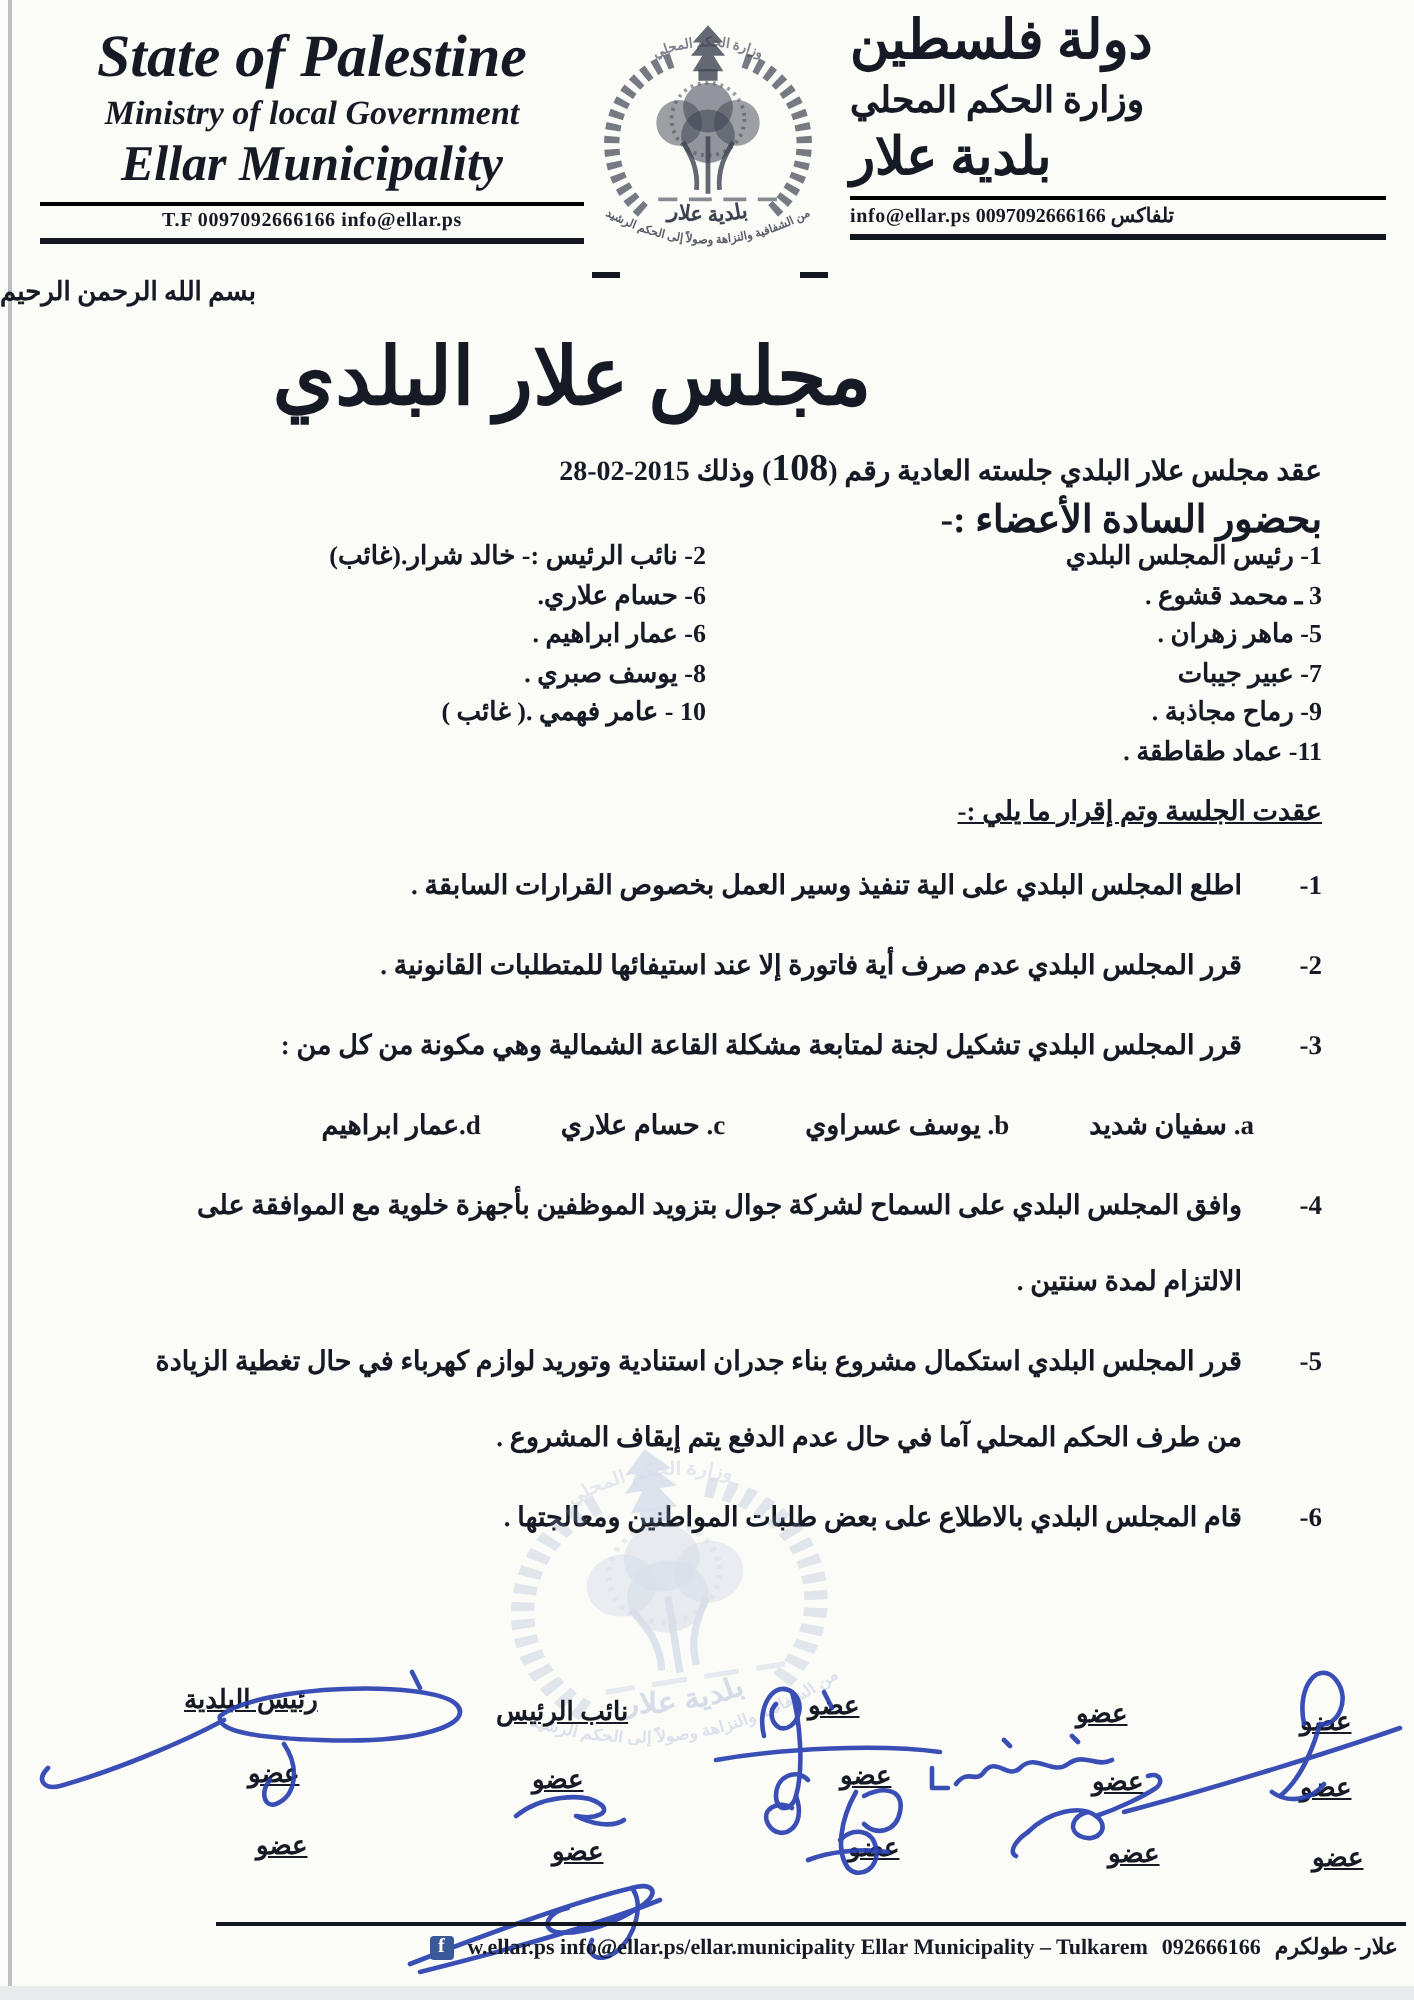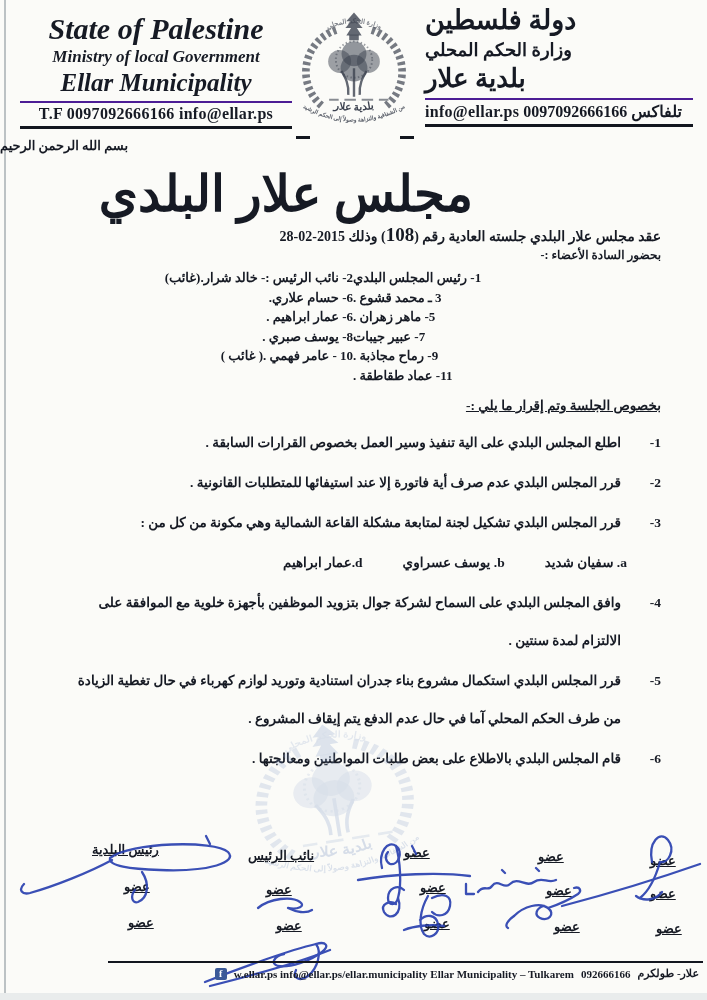--- a/index.html
+++ b/index.html
@@ -6,43 +6,43 @@
   .page{position:relative;width:707px;height:1000px;background:#fbfbf8;overflow:hidden;
         font-family:"Liberation Serif","DejaVu Serif",serif;color:#161a24;}
   .scan-edge{position:absolute;left:4px;top:0;width:2px;height:100%;background:#bcc2c4;}
   .bottom-band{position:absolute;left:0;bottom:0;width:100%;height:7px;background:#e9ecec;}
 
   
   .h-left{position:absolute;left:20px;top:12px;width:272px;text-align:center;}
   .h-left .l1{font-style:italic;font-weight:bold;font-size:30px;line-height:34px;}
   .h-left .l2{font-style:italic;font-weight:bold;font-size:17px;line-height:22px;}
   .h-left .l3{font-style:italic;font-weight:bold;font-size:25px;line-height:30px;}
-  .contact-row{border-top:2px solid #4c1d95;border-bottom:3px solid #12161f;
-        font-size:16px;font-weight:bold;padding:2px 0 3px;margin-top:3px;letter-spacing:.3px;}
+  .contact-row{border-top:2px solid #000000;border-bottom:3px solid #12161f;
+        font-size:10px;font-weight:bold;padding:2px 0 3px;margin-top:3px;letter-spacing:.3px;}
   .h-right{position:absolute;right:14px;top:4px;width:268px;text-align:left;direction:rtl;}
   .h-right .r1{font-weight:bold;font-size:27px;line-height:33px;}
   .h-right .r2{font-weight:bold;font-size:18px;line-height:26px;}
   .h-right .r3{font-weight:bold;font-size:26px;line-height:32px;}
   .emblem{position:absolute;left:285px;top:4px;width:138px;height:134px;color:#3d4350;}
   .hdr-dash{position:absolute;top:136px;height:3px;background:#12161f;}
 
   
   .bismillah{position:absolute;top:138px;left:0;width:707px;text-align:left;
              font-weight:bold;font-size:13px;direction:rtl;}
   .main-title{position:absolute;top:165px;left:0;width:572px;text-align:center;
-              font-weight:bold;font-size:50px;direction:rtl;letter-spacing:1px;}
+              font-weight:bold;font-size:40px;direction:rtl;letter-spacing:1px;}
   .session{position:absolute;top:224px;right:46px;direction:rtl;font-weight:bold;font-size:14px;}
   .session .n108{font-size:19px;}
-  .attendees{position:absolute;top:248px;right:46px;direction:rtl;font-weight:bold;font-size:12px;}
+  .attendees{position:absolute;top:248px;right:46px;direction:rtl;font-weight:bold;font-size:19px;}
 
   
   .members{position:absolute;top:268px;right:46px;width:616px;direction:rtl;
            font-weight:bold;font-size:13px;}
   .m-row{display:flex;direction:rtl;line-height:19.5px;}
-  .m-cell-r{width:308px;text-align:left;}
+  .m-cell-r{width:308px;text-align:right;}
   .m-cell-l{width:308px;text-align:right;}
 
   
   .dec-heading{position:absolute;top:397px;right:46px;direction:rtl;font-weight:bold;
                font-size:13.5px;text-decoration:underline;}
   .dec-list{position:absolute;top:424px;right:46px;width:602px;direction:rtl;
             font-weight:bold;font-size:13.5px;}
   .item{display:flex;direction:rtl;gap:16px;margin-bottom:2px;}
   .item .num{min-width:24px;line-height:38px;}
   .item .text{flex:1;line-height:38px;text-align:right;}
@@ -155,37 +155,38 @@
     <div class="m-row">
       <div class="m-cell-r">9- رماح مجاذبة .</div>
       <div class="m-cell-l">10 - عامر فهمي .( غائب )</div>
     </div>
     <div class="m-row">
       <div class="m-cell-r">11- عماد طقاطقة .</div>
       <div class="m-cell-l"></div>
     </div>
   </div>
 
-  <div class="dec-heading">بخصوص الجلسة وتم إقرار ما يلي :-</div>
+  <div class="dec-heading">عقدت الجلسة وتم إقرار ما يلي :-</div>
   <div class="dec-list">
     <div class="item">
       <span class="num">1-</span>
       <span class="text">اطلع المجلس البلدي على الية تنفيذ وسير العمل بخصوص القرارات السابقة .</span>
     </div>
     <div class="item">
       <span class="num">2-</span>
       <span class="text">قرر المجلس البلدي عدم صرف أية فاتورة إلا عند استيفائها للمتطلبات القانونية .</span>
     </div>
     <div class="item">
       <span class="num">3-</span>
       <span class="text">قرر المجلس البلدي تشكيل لجنة لمتابعة مشكلة القاعة الشمالية وهي مكونة من كل من :</span>
     </div>
     <div class="committee">
       <span>a.  سفيان شديد</span>
       <span>b. يوسف عسراوي</span>
+      <span>c. حسام علاري</span>
       <span>d.عمار ابراهيم</span>
     </div>
     <div class="item">
       <span class="num">4-</span>
       <span class="text">وافق المجلس البلدي على السماح لشركة جوال بتزويد الموظفين بأجهزة خلوية مع الموافقة على الالتزام لمدة سنتين .</span>
     </div>
     <div class="item">
       <span class="num">5-</span>
       <span class="text">قرر المجلس البلدي استكمال مشروع بناء جدران استنادية وتوريد لوازم كهرباء في حال تغطية الزيادة من طرف الحكم المحلي آما في حال عدم الدفع يتم إيقاف المشروع .</span>
     </div>

